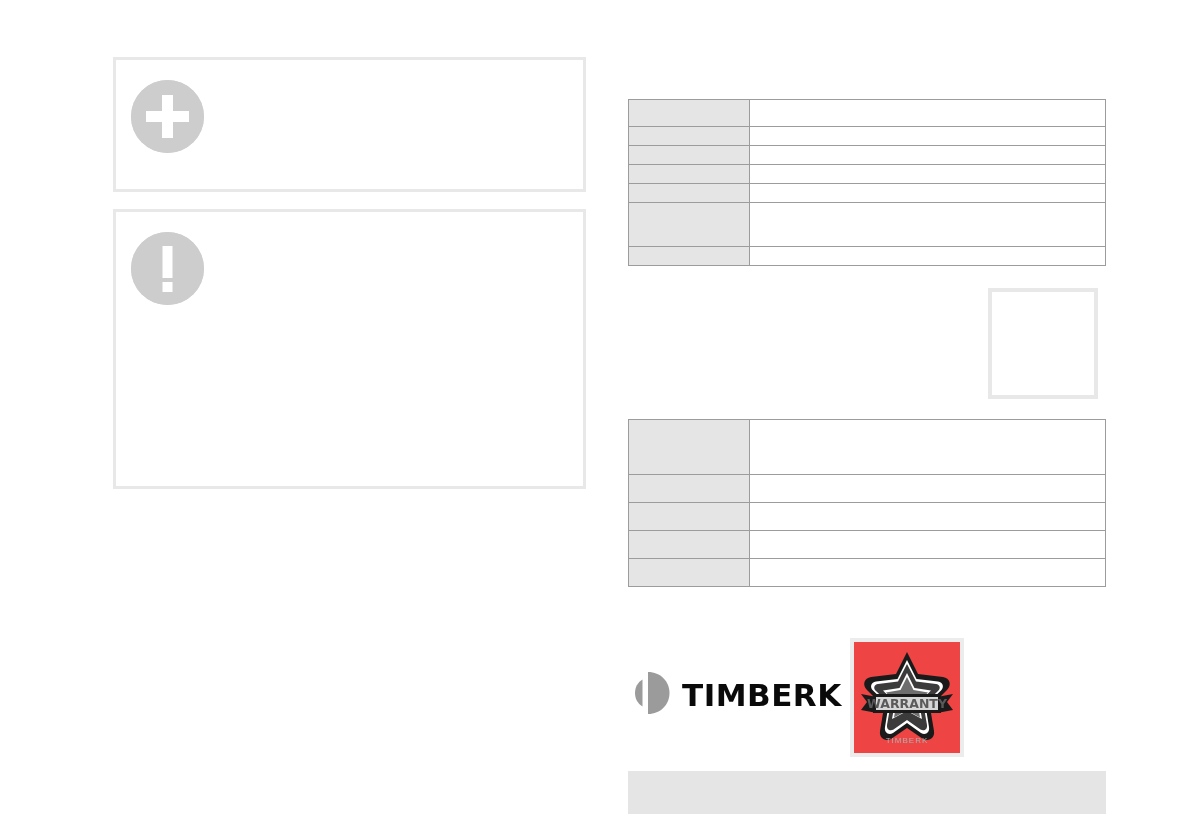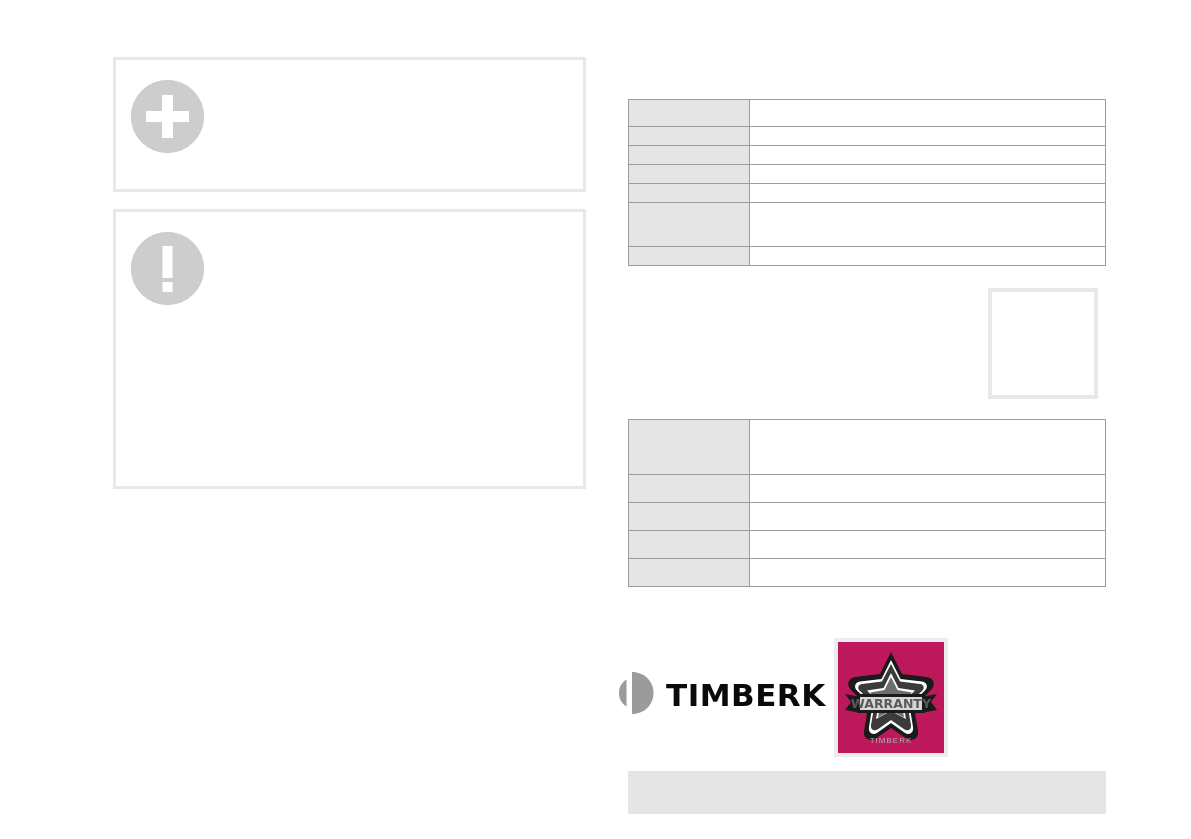--- a/index.html
+++ b/index.html
@@ -112,21 +112,21 @@
   #placeholder-image-top {
     left: 988px;
     top: 288px;
     width: 110px;
     height: 111px;
   }
 
   
   #brand-row {
     position: absolute;
-    left: 612px;
+    left: 628px;
     top: 638px;
     width: 478px;
     height: 120px;
   }
 
   #brand-logo {
     position: absolute;
     left: 0px;
     top: 32px;
     display: flex;
@@ -143,21 +143,21 @@
     line-height: 1;
   }
 
   #warranty-badge {
     position: absolute;
     left: 222px;
     top: 0px;
     width: 114px;
     height: 119px;
     border: 4px solid #ececec;
-    background: #be185d;
+    background: #ef4444;
     box-sizing: border-box;
   }
   #warranty-badge svg { display: block; margin: 2px auto 0; }
 
   #footer-bar {
     position: absolute;
     left: 628px;
     top: 771px;
     width: 478px;
     height: 43px;

